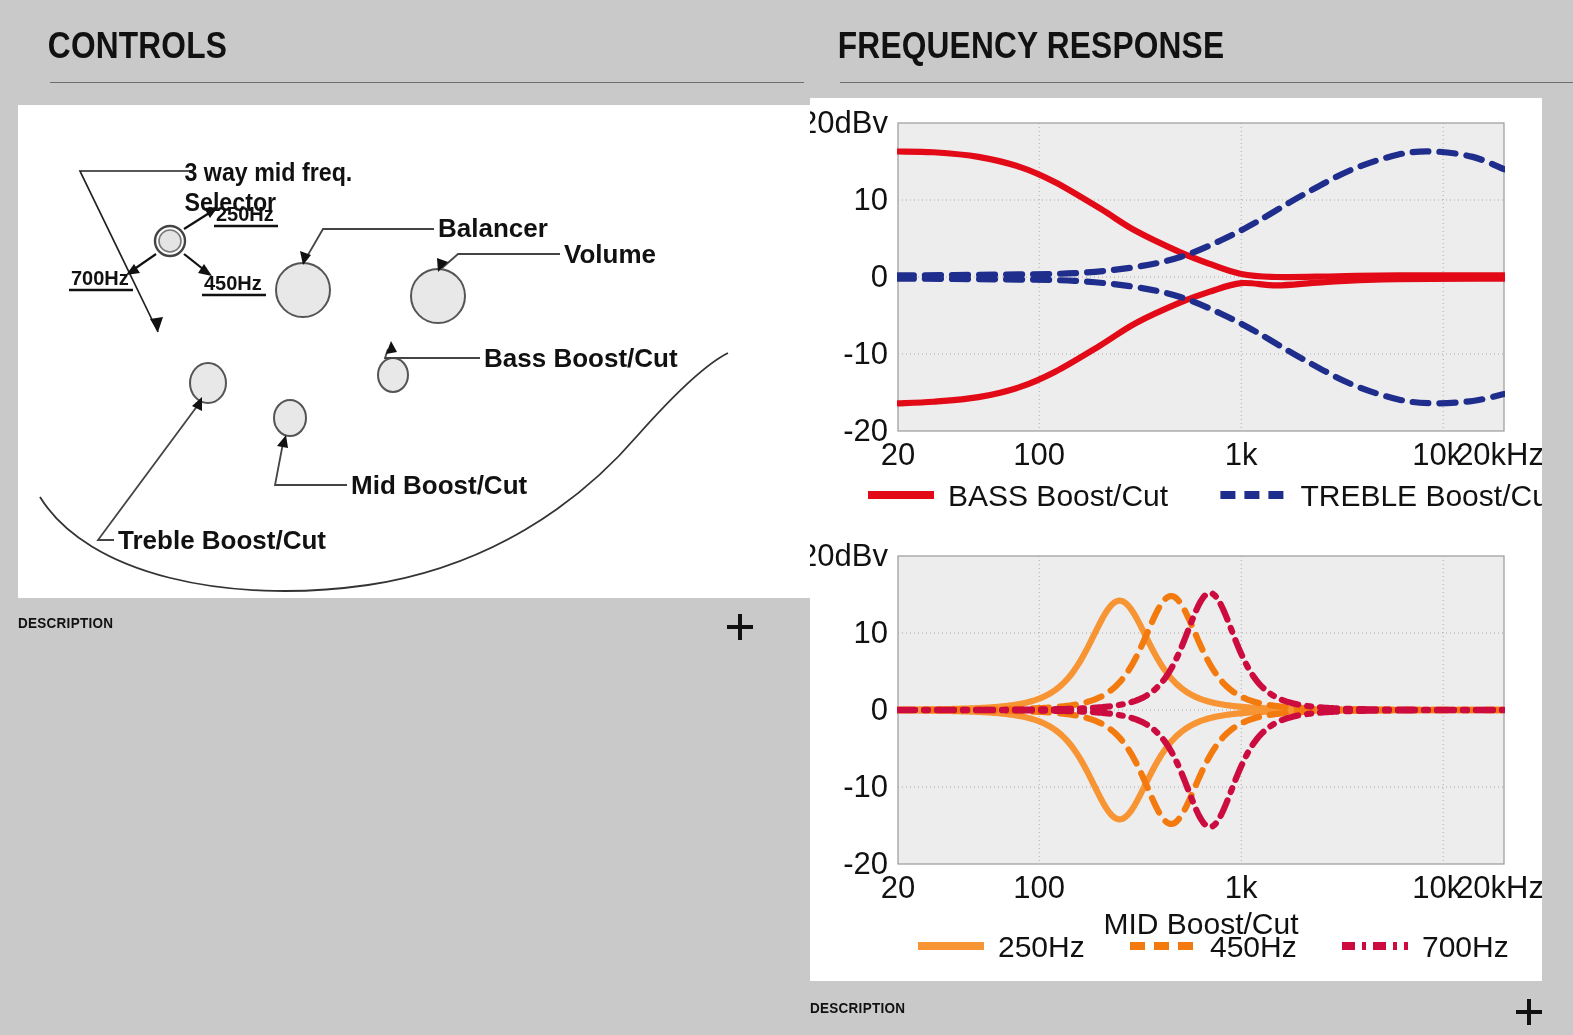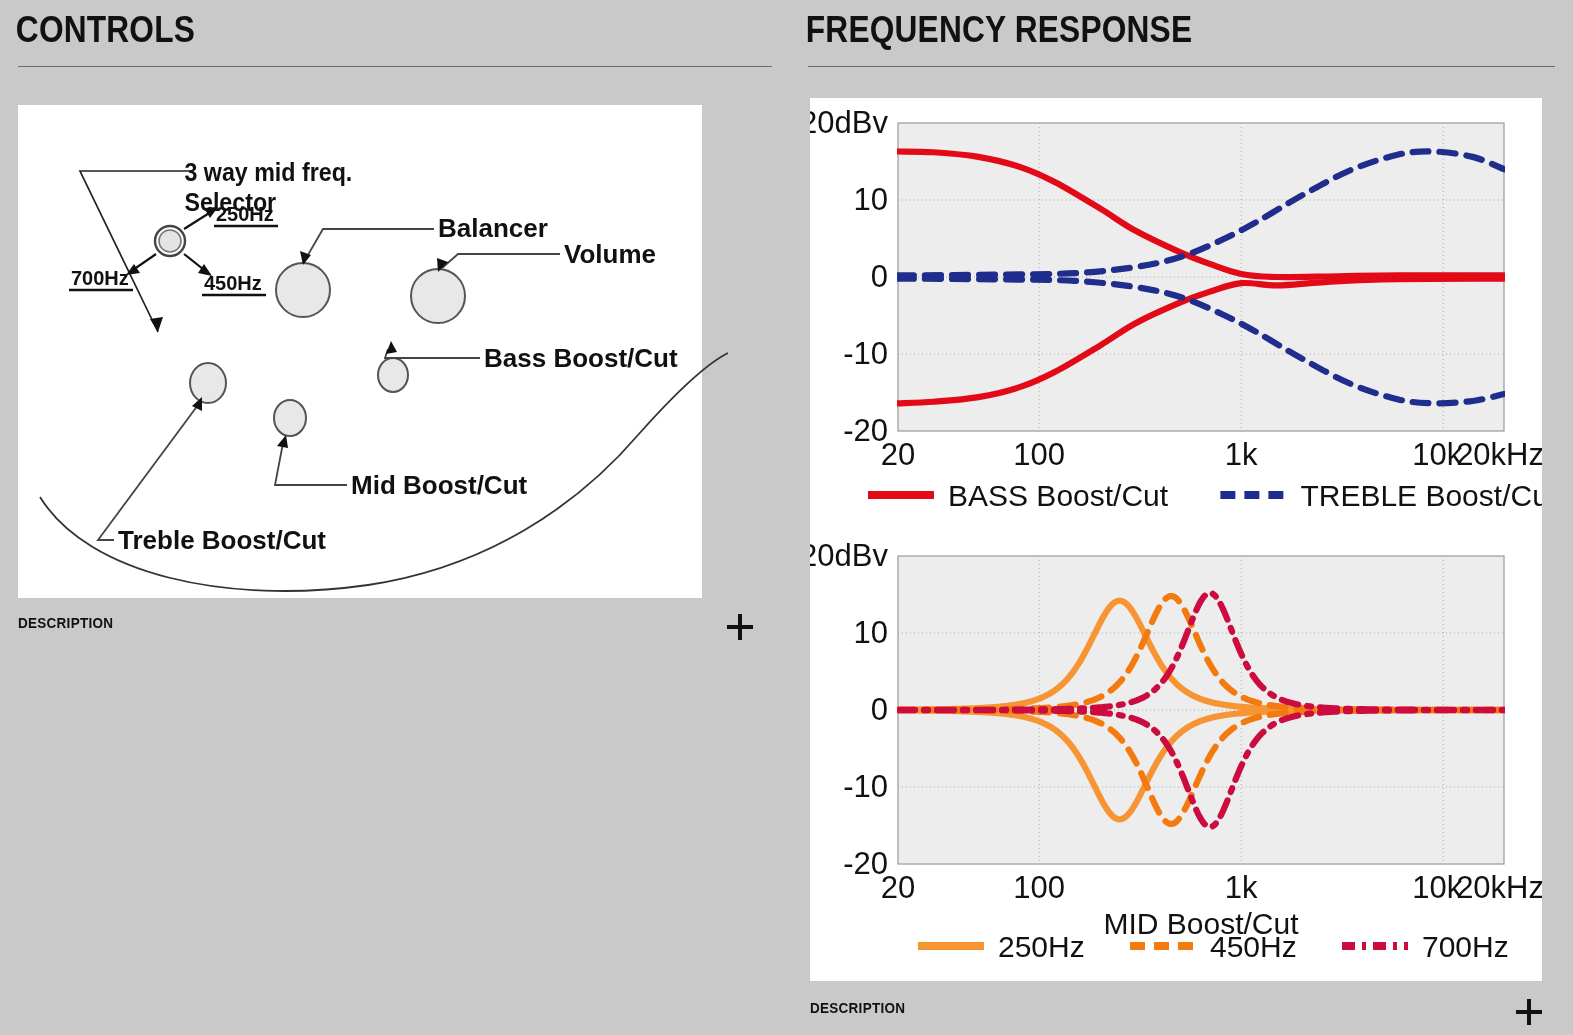--- a/index.html
+++ b/index.html
@@ -5,36 +5,36 @@
   html,body{margin:0;padding:0;}
   body{
     width:1573px;height:1035px;
     background:#c9c9c9;
     font-family:"Liberation Sans", sans-serif;
     overflow:hidden;
   }
   .page{position:relative;width:1573px;height:1035px;}
 
   
-  .col{position:absolute;top:0;}
+  .col{position:absolute;top:16px;padding-left:32px;}
   .col-left{left:0;width:790px;}
   .col-right{left:790px;width:783px;}
 
   .sec-title{
     font-size:36px;font-weight:bold;color:#111;
     letter-spacing:.2px;
     font-family:"Liberation Sans Narrow","Liberation Sans",sans-serif;
     transform:scaleX(.88);transform-origin:left center;
     margin:0;padding:6px 0 0 18px;line-height:48px;white-space:nowrap;
   }
   .rule{height:1px;background:#6e6e6e;margin:12px 18px 0 18px;}
 
   
   .panel{background:#ffffff;position:absolute;}
-  #controls-panel{left:18px;top:105px;width:684px;height:493px;}
+  #controls-panel{left:18px;top:105px;width:878px;height:493px;}
   #chart-panel{left:810px;top:98px;width:732px;height:883px;}
 
   
   .desc-bar{position:absolute;display:flex;align-items:flex-start;
     justify-content:space-between;}
   .desc-label{
     font-size:15px;font-weight:bold;color:#111;letter-spacing:.3px;
     font-family:"Liberation Sans Narrow","Liberation Sans",sans-serif;
     transform:scaleX(.9);transform-origin:left center;
   }

